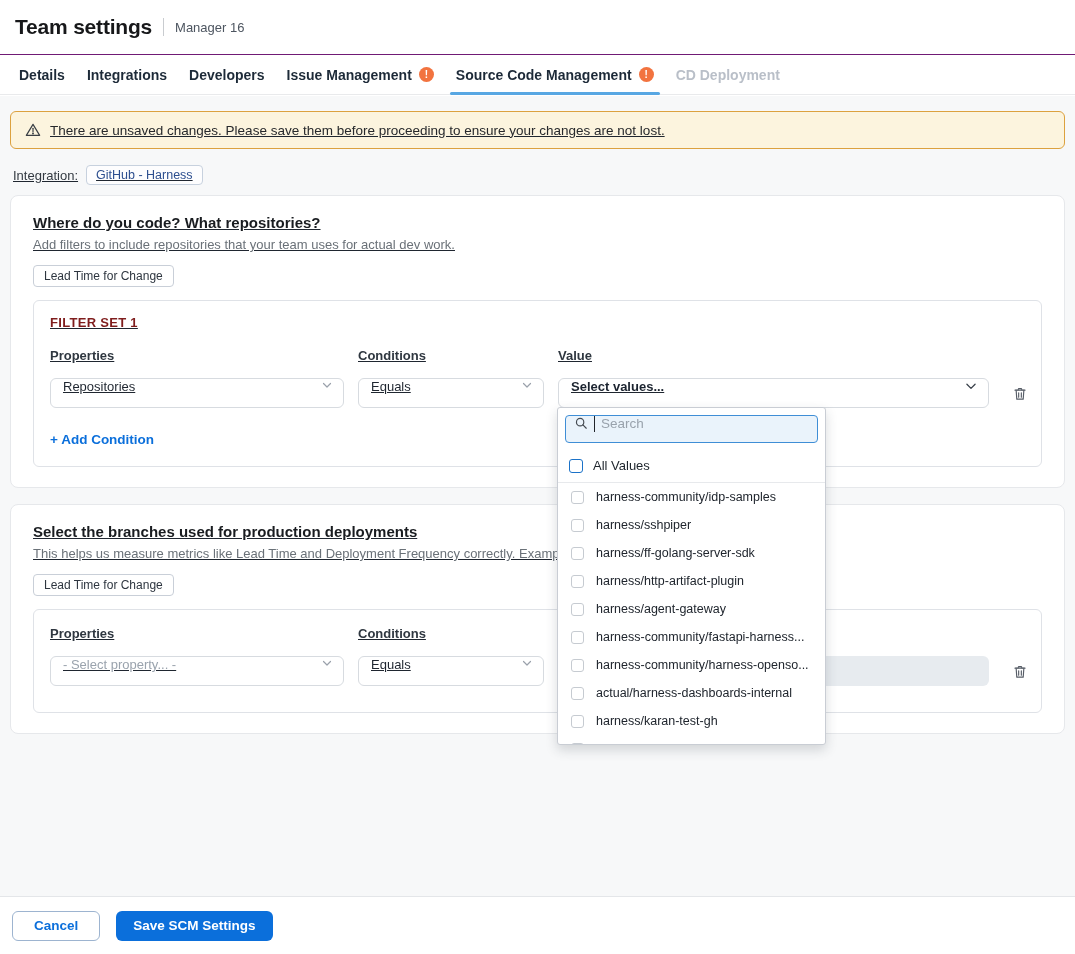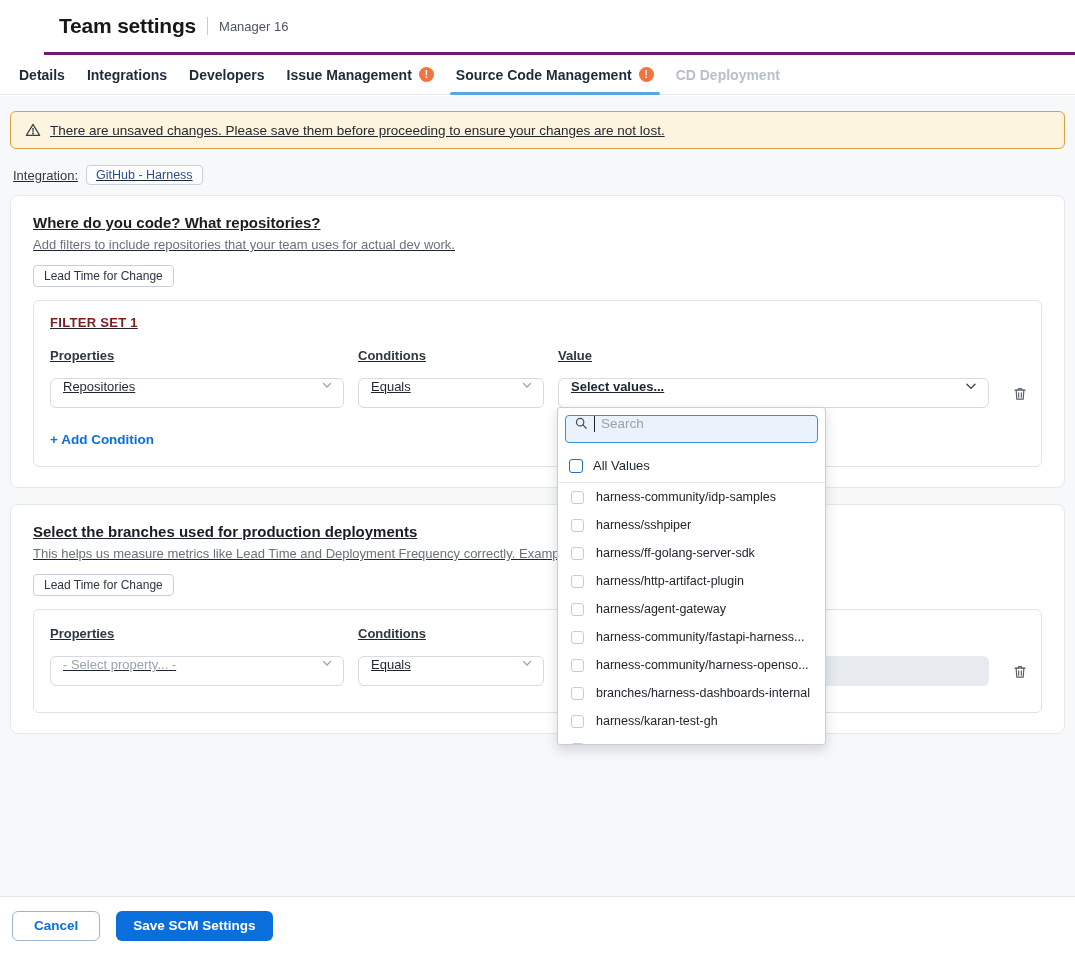--- a/index.html
+++ b/index.html
@@ -2,21 +2,21 @@
 <html><head>
 <meta charset="utf-8">
 <style>
   * { box-sizing: border-box; margin: 0; padding: 0; }
   html,body { width:1075px; height:954px; }
   body {
     font-family: "Liberation Sans", sans-serif;
     background:#ffffff; position:relative; overflow:hidden; color:#1f2630;
   }
   
-  .header { height:55px; display:flex; align-items:center; padding:0 15px; border-bottom:3px solid #701a75; background:#fff;margin-left:44px; }
+  .header { height:55px; display:flex; align-items:center; padding:0 15px; border-bottom:1px solid #701a75; background:#fff; }
   .page-title { font-size:21px; font-weight:700; color:#17181a; letter-spacing:-0.2px; }
   .title-sep { width:1px; height:18px; background:#c9ccd0; margin:0 11px; }
   .page-subtitle { font-size:13px; color:#4d5560; }
   
   .tabbar { height:40px; display:flex; align-items:stretch; padding:0 8px; border-bottom:1px solid #e9eaec; background:#fff; }
   .tab { position:relative; display:flex; align-items:center; gap:7px; padding:0 11px; font-size:14px; font-weight:600; color:#1d2a38; cursor:pointer;justify-content:center; }
   .tab.active::after { content:""; position:absolute; left:5px; right:5px; bottom:-1px; height:3px; background:#58a7e3; border-radius:2px; }
   .tab.disabled { color:#b9bfc8; cursor:default; }
   .tab-badge { width:15px; height:15px; border-radius:50%; background:#f2733f; color:#fff; font-size:10px; font-weight:700; display:flex; align-items:center; justify-content:center; line-height:1; }
   
@@ -237,21 +237,21 @@
   <div class="dd-item">
     <span class="cb-sm"></span>
     <span>harness-community/fastapi-harness...</span>
   </div>
   <div class="dd-item">
     <span class="cb-sm"></span>
     <span>harness-community/harness-openso...</span>
   </div>
   <div class="dd-item">
     <span class="cb-sm"></span>
-    <span>branches/harness-dashboards-internal</span>
+    <span>actual/harness-dashboards-internal</span>
   </div>
   <div class="dd-item">
     <span class="cb-sm"></span>
     <span>harness/karan-test-gh</span>
   </div>
   <div class="dd-item">
     <span class="cb-sm"></span>
     <span>harness/...</span>
   </div>
 </div>

